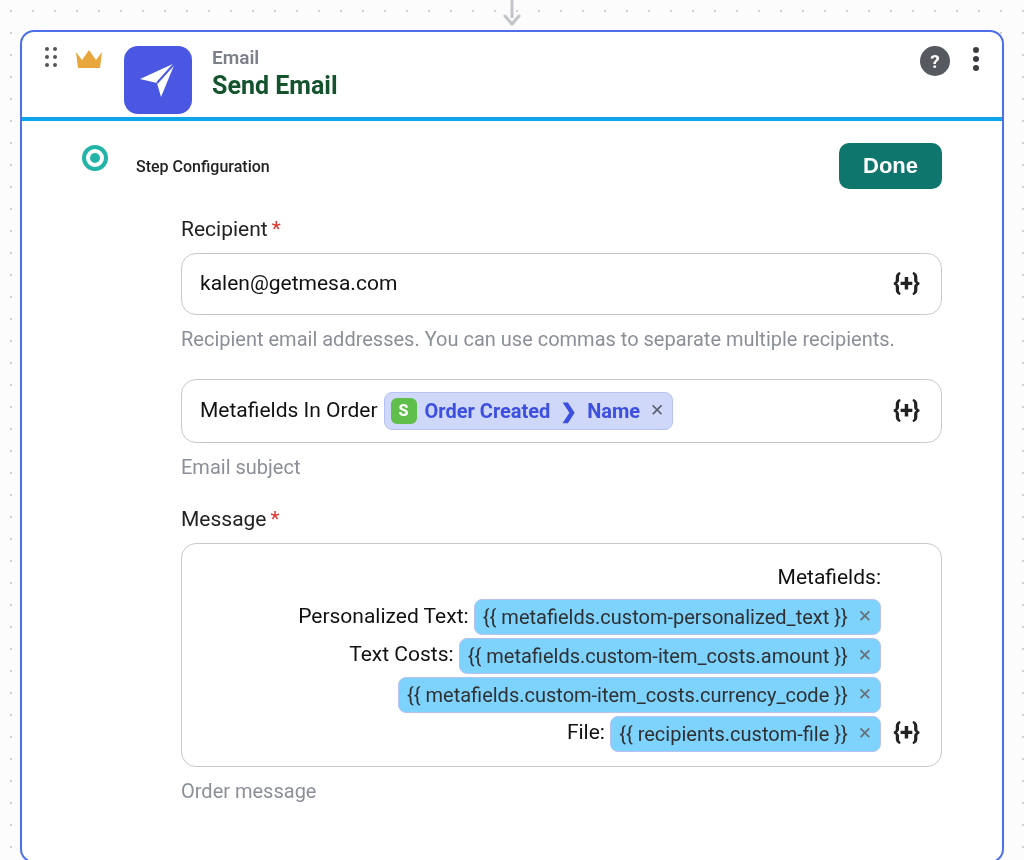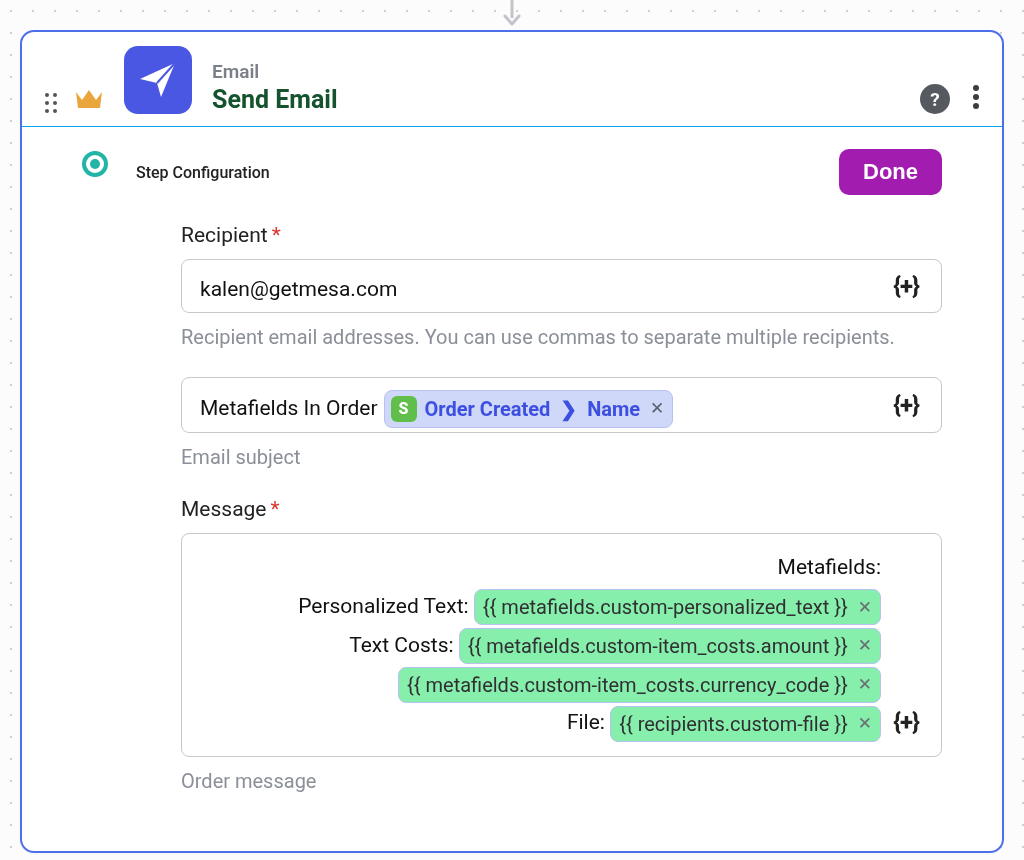--- a/index.html
+++ b/index.html
@@ -30,23 +30,23 @@
     width: 984px;
     background: #ffffff;
     border: 2px solid #4d6fe7;
     border-radius: 14px;
     box-shadow: 0 1px 2px rgba(0,0,0,0.03);
   }
 
   
   .card-header {
     display: flex;
-    align-items: flex-end;
-    padding: 14px 22px 12px 22px;
-    border-bottom: 1px solid #0ea5e9;
+    align-items: flex-start;
+    padding: 14px 22px 3px 22px;
+    border-bottom: 4px solid #0ea5e9;
   }
   .drag-handle {
     color: #606060;
     margin-right: 16px;
     font-size: 0;
   }
   .drag-handle svg { display:block; }
   .crown {
     margin-right: 20px;
     color: #e8a33b;
@@ -121,44 +121,44 @@
     align-items: center;
     justify-content: space-between;
     margin-bottom: 28px;
   }
   .section-title {
     font-size: 16px;
     font-weight: 500;
     color: #222;
   }
   .done-btn {
-    background: #a21caf;
+    background: #0f766e;
     color: #fff;
     border: none;
     border-radius: 10px;
     font-size: 22px;
     font-weight: 600;
     padding: 10px 24px;
     cursor: pointer;
   }
 
   .field { margin-bottom: 28px; margin-left: 45px; }
   .field-label {
     font-size: 21px;
     color: #222;
     margin-bottom: 12px;
   }
   .req { color: #d9362e; margin-left: 4px; }
 
   .input-wrap {
     position: relative;
     border: 1px solid #c6c8cc;
-    border-radius: 8px;
+    border-radius: 15px;
     background: #fff;
-    padding: 12px 60px 4px 18px;
+    padding: 12px 60px 12px 18px;
     font-size: 21px;
     min-height: 54px;
     display: flex;
     flex-wrap: wrap;
     align-items: center;
     gap: 6px 6px;
     line-height: 1.7;
   }
   .input-wrap.msg { 
     display:block; 
@@ -185,21 +185,21 @@
 
   .helper {
     color: #8b8f97;
     font-size: 20px;
     margin-top: 12px;
   }
 
   .token, .token-rich {
     display: inline-flex;
     align-items: center;
-    background: #86efac;
+    background: #7dd3fc;
     border: 1px solid #b8c1f0;
     border-radius: 8px;
     padding: 2px 8px 2px 8px;
     font-size: 20px;
     color: #303033;
     gap: 8px;
     line-height: 1.5;
     vertical-align: middle;
   }
   .token-rich {

